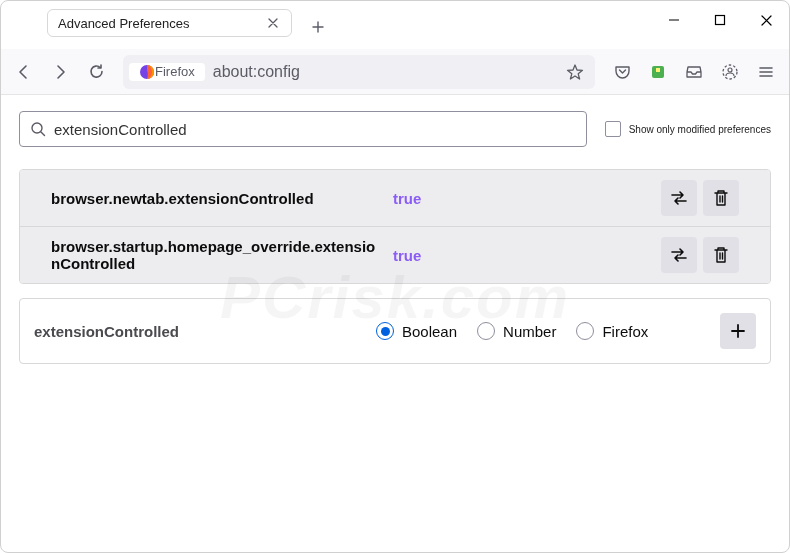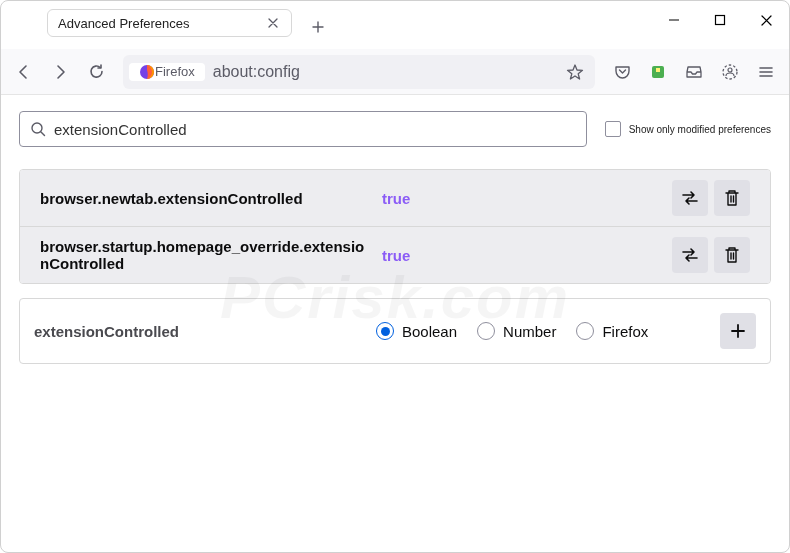--- a/index.html
+++ b/index.html
@@ -23,21 +23,21 @@
     .right-icons { display: flex; gap: 2px; }
     
     .content { padding: 16px 18px; position: relative; }
     .search-row { display: flex; align-items: center; gap: 18px; margin-bottom: 22px; }
     .search-box { flex: 1; display: flex; align-items: center; border: 1px solid #8f8f9d; border-radius: 4px; height: 36px; padding: 0 10px; gap: 8px; }
     .search-input { border: none; outline: none; font-size: 15px; flex: 1; color: #333; background: transparent; }
     .checkbox-row { display: flex; align-items: center; gap: 8px; font-size: 10px; color: #222; cursor: pointer; }
     .checkbox { width: 16px; height: 16px; border: 1.5px solid #8f8f9d; border-radius: 2px; }
     
     .pref-container { border: 1px solid #d8d8d8; border-radius: 4px; overflow: hidden; }
-    .pref-row { display: flex; align-items: center; padding: 10px 20px; gap: 12px; font-size: 15px; }
+    .pref-row { display: flex; align-items: center; padding: 10px 31px; gap: 12px; font-size: 15px; }
     .pref-row.modified { background: #ededf0; font-weight: 700; }
     .pref-row.modified + .pref-row.modified { border-top: 1px solid #d8d8d8; }
     .pref-name { width: 330px; word-break: break-word; color: #0c0c0d; }
     .pref-value { flex: 1; color: #8b5cf6; }
     .pref-actions { display: flex; gap: 6px; }
     .action-btn { width: 36px; height: 36px; background: #e0e0e6; border: none; border-radius: 4px; display: flex; align-items: center; justify-content: center; cursor: pointer; }
     
     .add-row-wrap { border: 1px solid #d8d8d8; border-top: none; border-radius: 0 0 4px 4px; }
     .pref-container + .add-row-wrap { margin-top: 14px; border: 1px solid #d8d8d8; border-radius: 4px; }
     .add-name { width: 330px; font-size: 15px; font-weight: 700; color: #4a4a4f; }

